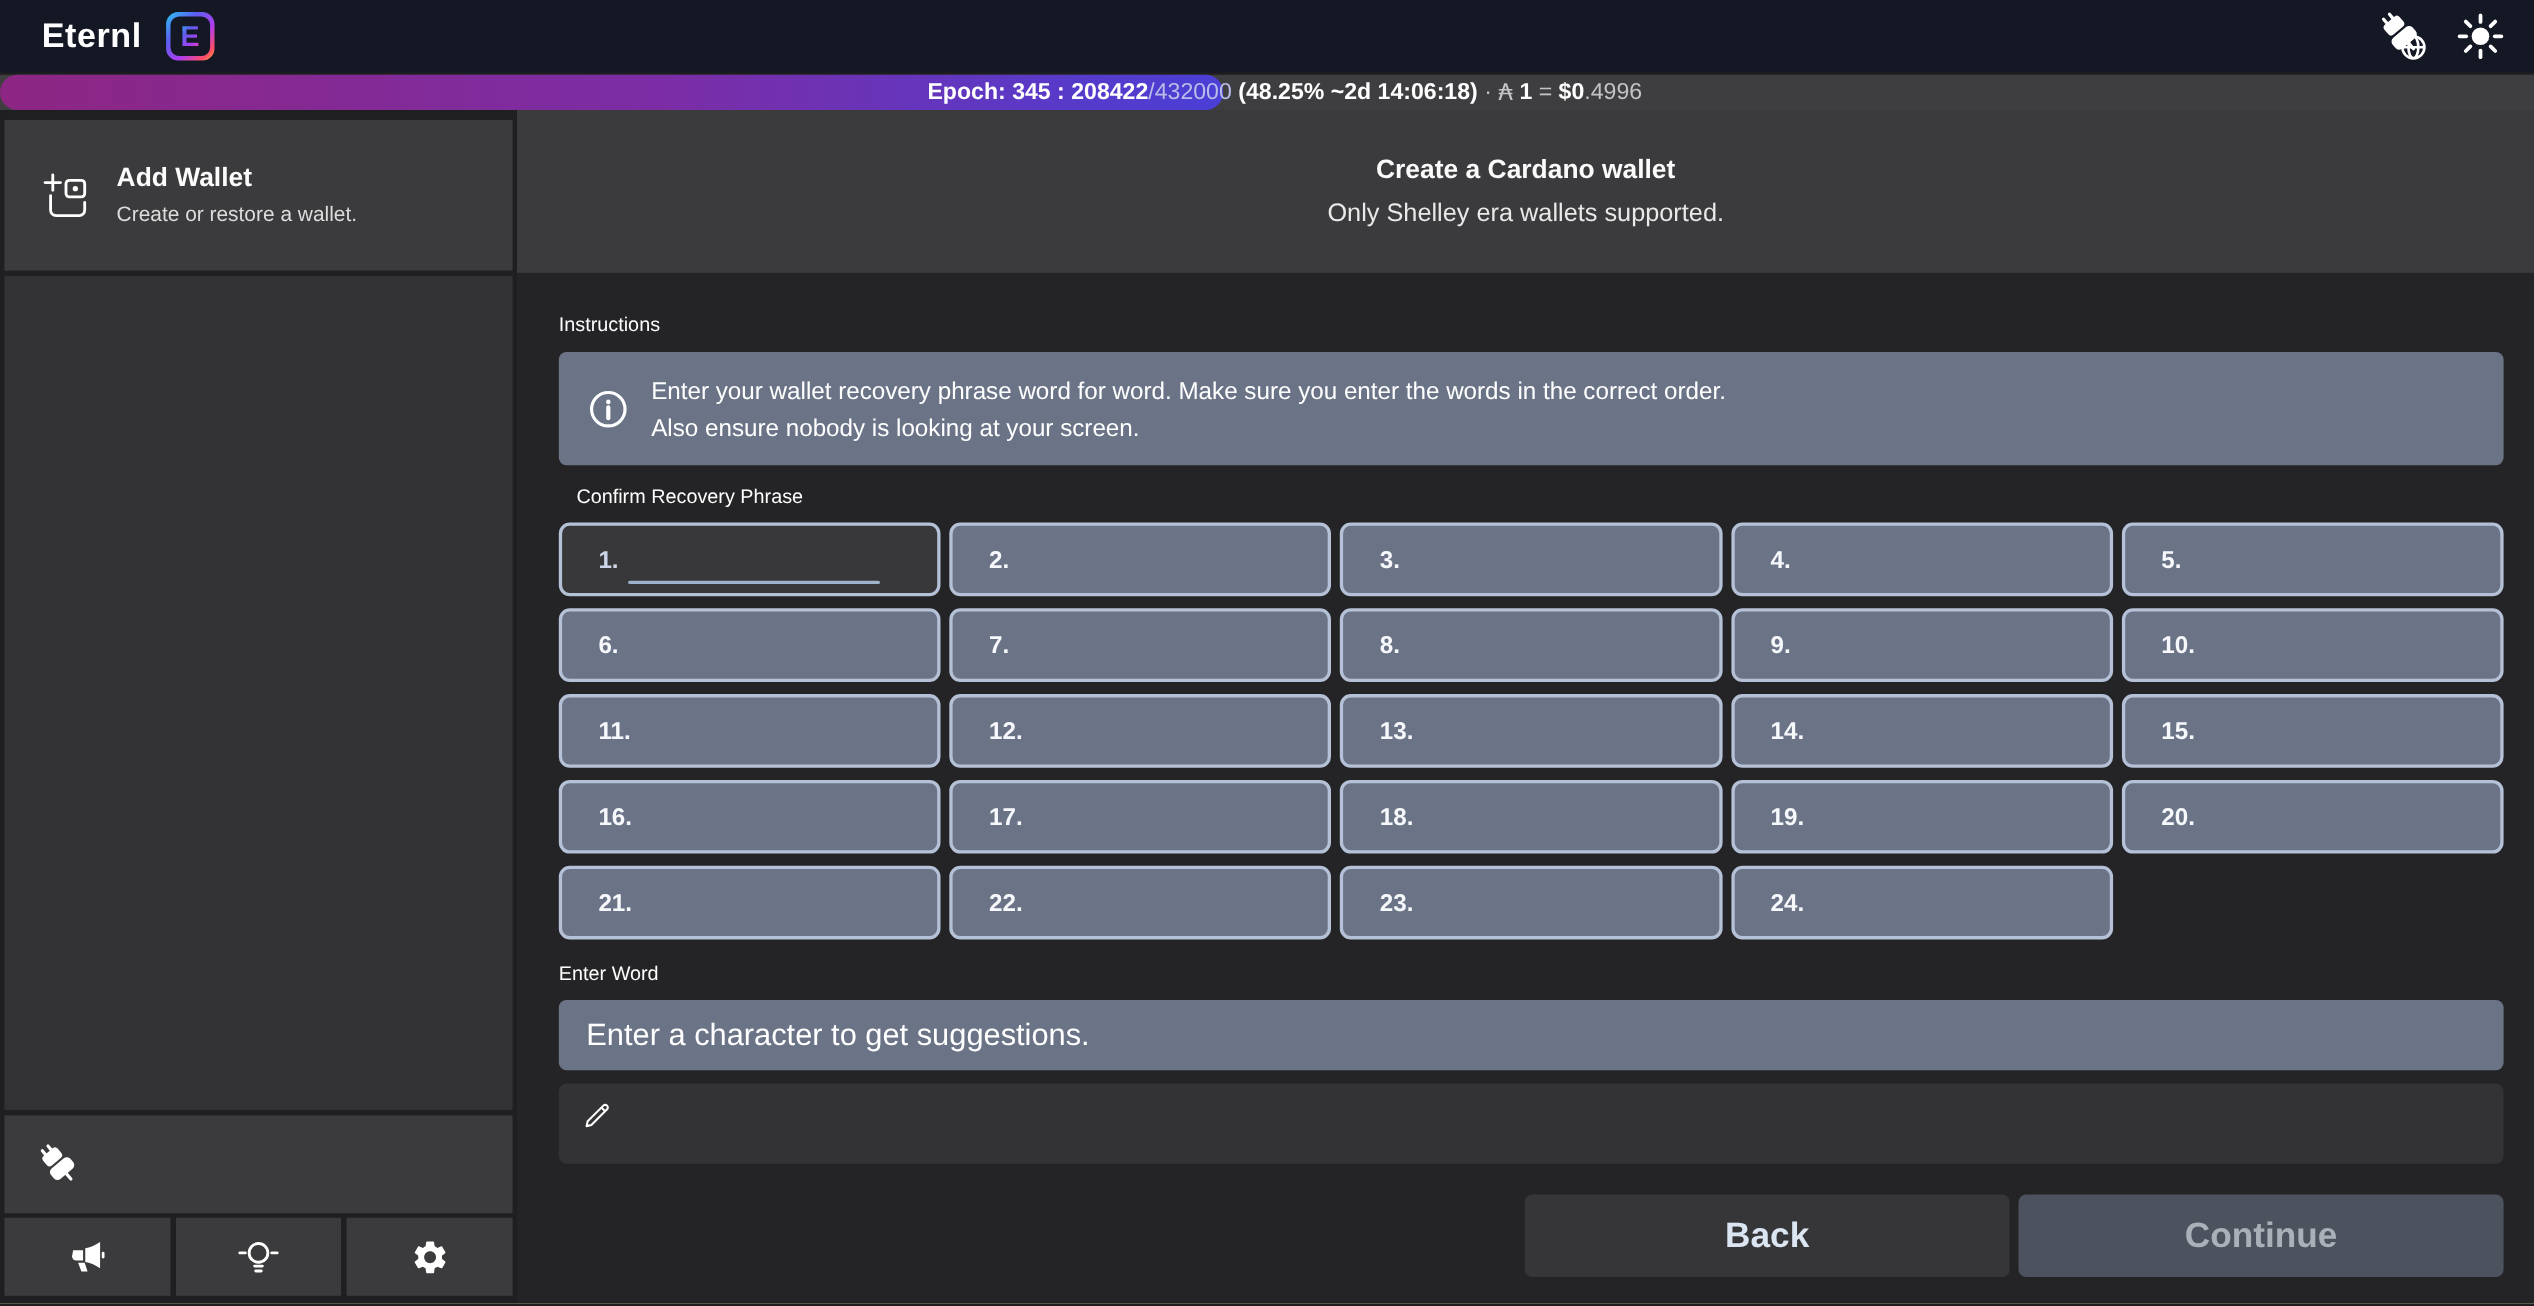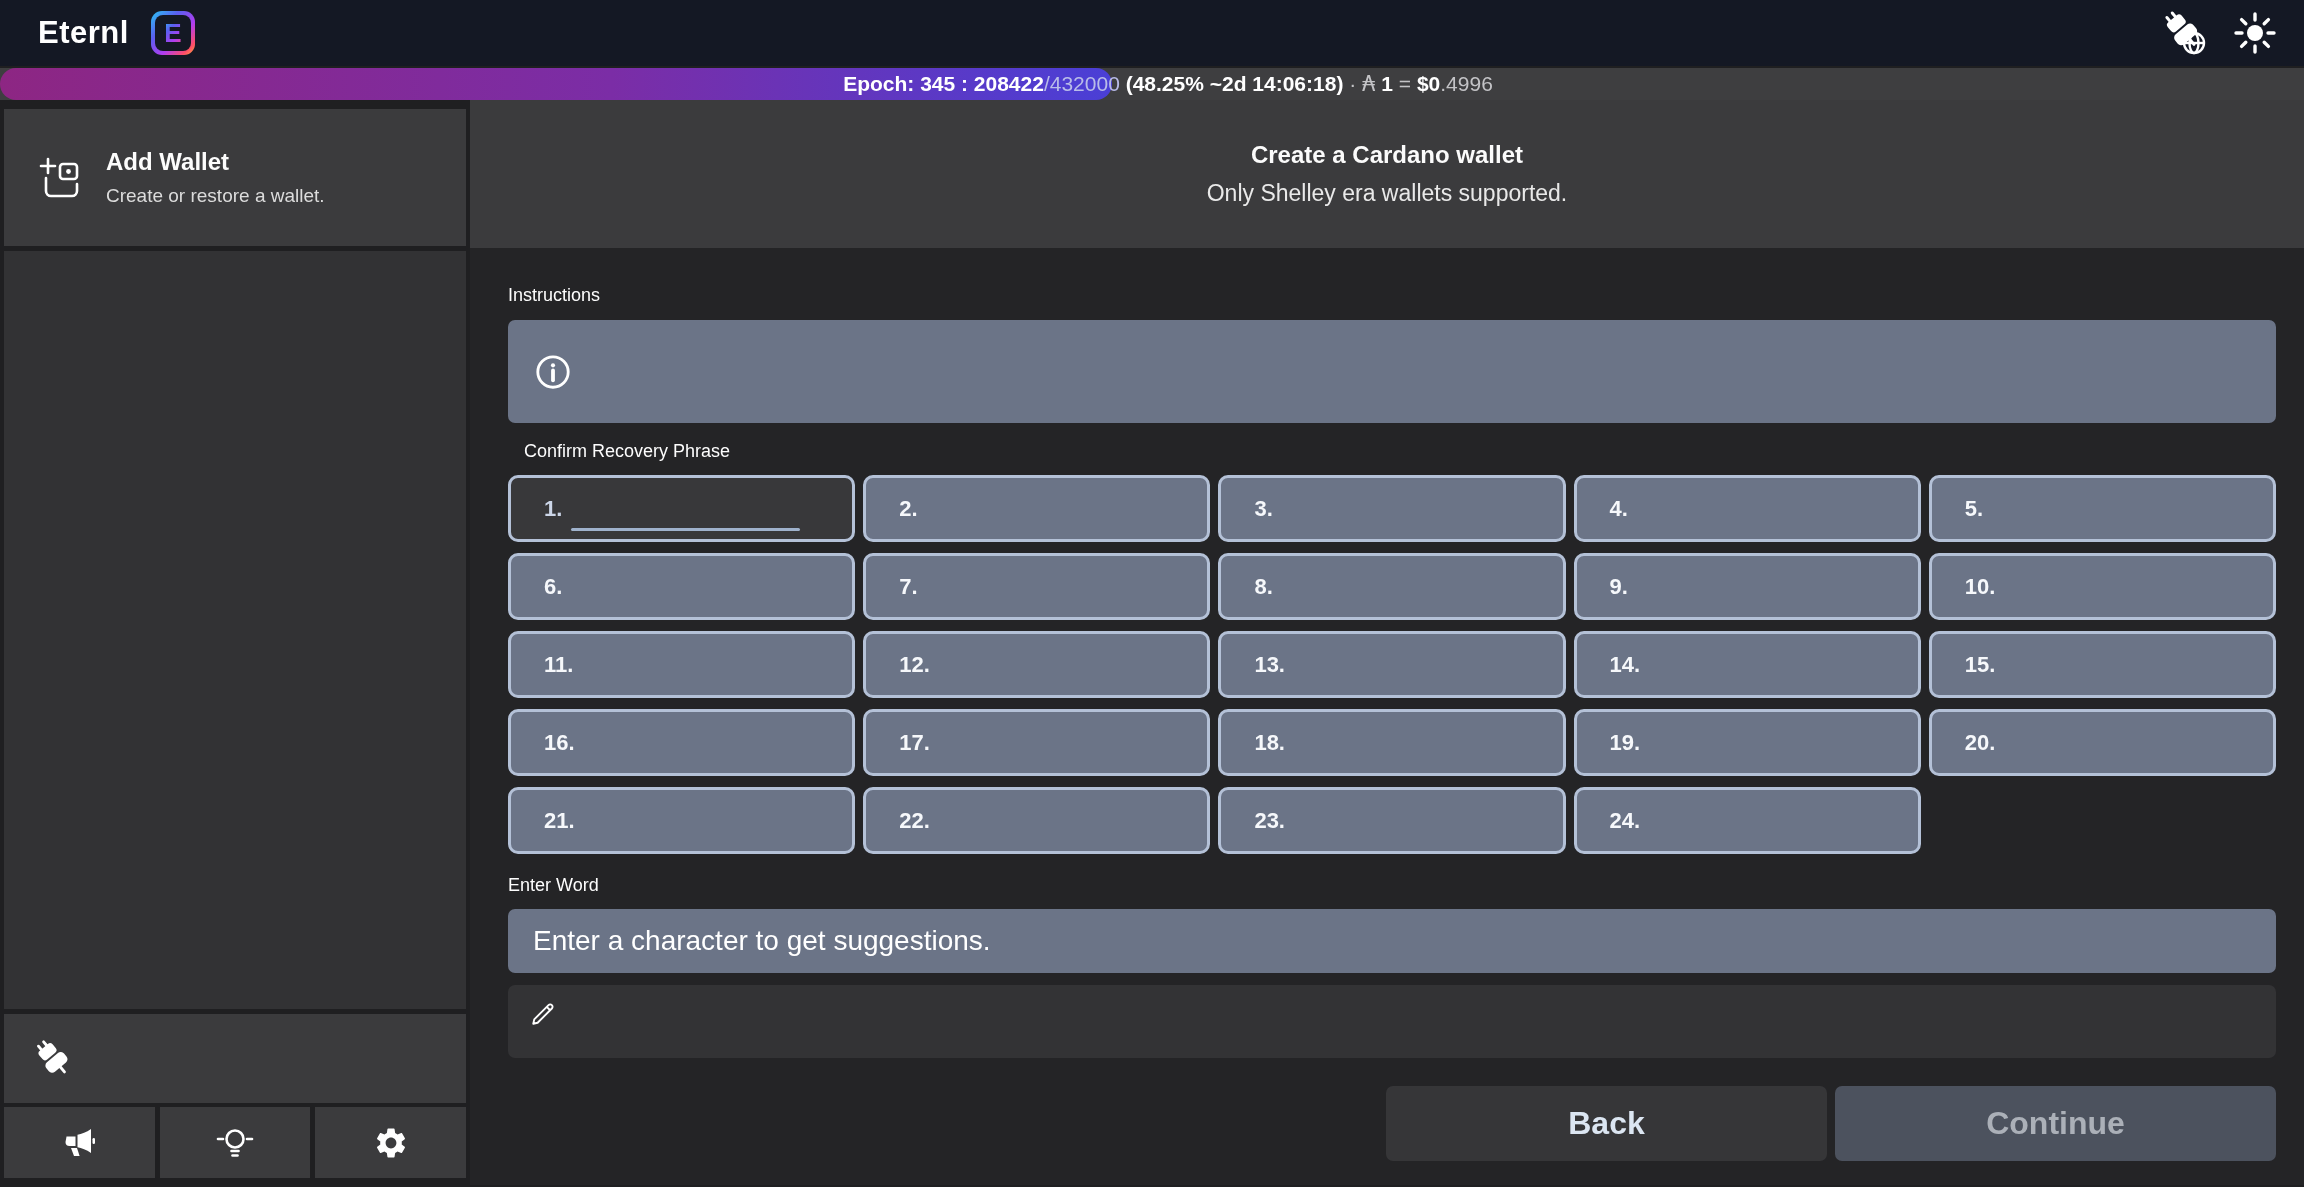--- a/index.html
+++ b/index.html
@@ -249,20 +249,24 @@
       <div class="section-label">Instructions</div>
 
       <div class="info-box">
         <span class="info-icon">
           <svg width="38" height="38" viewBox="0 0 24 24" stroke="#fff" fill="none">
             <circle cx="12" cy="12" r="9.6" stroke-width="1.8"></circle>
             <circle cx="12" cy="7.8" r="1.3" fill="#fff" stroke="none"></circle>
             <line x1="12" y1="11" x2="12" y2="17.2" stroke-width="2.4" stroke-linecap="round"></line>
           </svg>
         </span>
+        <div class="info-text">
+          <div>Enter your wallet recovery phrase word for word. Make sure you enter the words in the correct order.</div>
+          <div>Also ensure nobody is looking at your screen.</div>
+        </div>
       </div>
 
       <div class="section-label label-confirm">Confirm Recovery Phrase</div>
 
       <div class="word-grid" id="word-grid">
           <div class="word-cell active">
             <span>1.</span>
           </div>
           <div class="word-cell">
             <span>2.</span>

